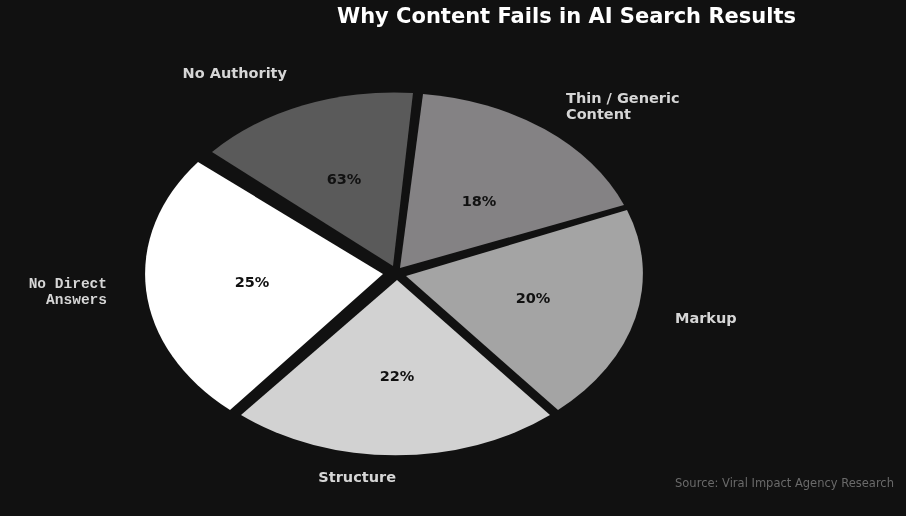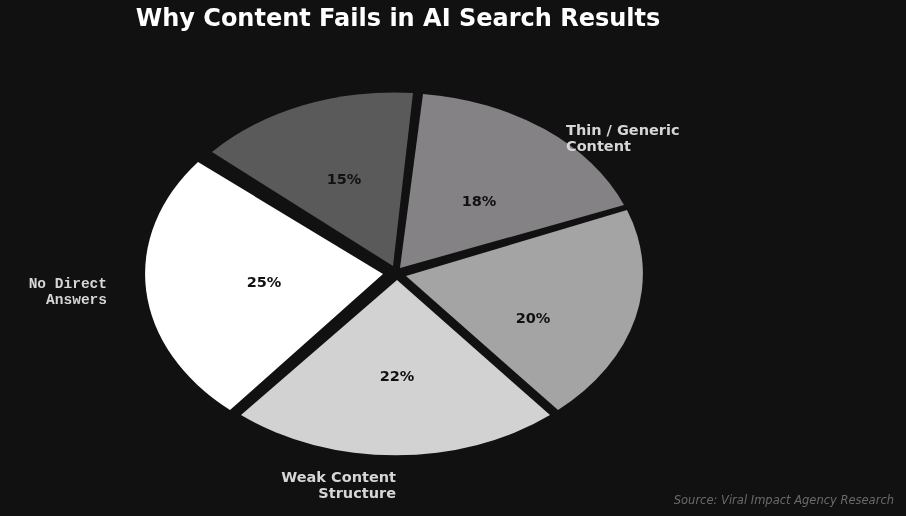--- a/index.html
+++ b/index.html
@@ -1,57 +1,58 @@
 <!DOCTYPE html>
 <html><head>
 <meta charset="utf-8">
 <style>
   html, body { margin:0; padding:0; background:#111111; }
   body { width:906px; height:516px; position:relative; overflow:hidden;
          font-family:"DejaVu Sans", sans-serif; }
-  .title { position:absolute; left:0; width:796px; top:4px; text-align:center;
-           color:#ffffff; font-weight:bold; font-size:24px; }
+  .title { position:absolute; left:0; width:796px; top:4px; text-align:right;
+           color:#ffffff; font-weight:bold; font-size:21px; }
   svg.pie { position:absolute; left:0; top:0; }
   .lbl { position:absolute; color:#d6d6d6; font-weight:bold; font-size:14.5px; line-height:16px; white-space:nowrap; }
   .lbl span { display:block; }
   .r { text-align:right; }
   .l { text-align:left; }
   .pct { position:absolute; color:#111; font-weight:bold; font-size:14.5px; transform:translate(-50%,-50%); }
-  .source { position:absolute; right:12px; bottom:9px; color:#6a6a6a; font-style:italic; font-size:11.5px;margin-top:48px; }
+  .source { position:absolute; right:12px; bottom:26px; color:#6a6a6a; font-size:11.5px;margin-top:48px; }
 </style>
 </head>
 <body>
 
 <div class="title">Why Content Fails in AI Search Results</div>
 
 <svg class="pie" width="906" height="516">
 
   <path fill="#5a5a5a" d="M393,266 L413,93 A245,180 0 0 0 212,152 Z"></path>
   <path fill="#848284" d="M400,268 L423,94 A245,180 0 0 1 624,205 Z"></path>
   <path fill="#a4a4a4" d="M406,276 L627,210 A245,180 0 0 1 558,410 Z"></path>
   <path fill="#d2d2d2" d="M397,280 L550,415 A245,180 0 0 1 241,415 Z"></path>
   <path fill="#ffffff" d="M383,274 L230,410 A245,180 0 0 1 198,162 Z"></path>
 </svg>
 
-<div class="pct" style="left:252px;top:282px;margin-left:12px;">25%</div>
+<div class="pct" style="left:252px;top:282px;">25%</div>
 <div class="pct" style="left:397px;top:376px;text-align:right;">22%</div>
-<div class="pct" style="left:533px;top:298px;margin-top:20px;">20%</div>
+<div class="pct" style="left:533px;top:298px;">20%</div>
 <div class="pct" style="left:479px;top:201px;">18%</div>
-<div class="pct" style="left:344px;top:179px;">15%</div>
+<div class="pct" style="left:344px;top:179px;">63%</div>
 
 <div class="lbl r" style="left:12px;top:276px;width:95px;font-family:Liberation Mono, monospace;">
   <span>No Direct</span>
   <span>Answers</span>
 </div>
 <div class="lbl r" style="left:250px;top:469px;width:146px;">
-  <span>Weak Content</span>
   <span>Structure</span>
 </div>
 <div class="lbl l" style="left:675px;top:310px;">
+  <span>Markup</span>
 </div>
-<div class="lbl l" style="left:566px;top:90px;margin-top:32px;">
+<div class="lbl l" style="left:566px;top:90px;">
   <span>Thin / Generic</span>
   <span>Content</span>
 </div>
 <div class="lbl r" style="left:148px;top:65px;width:139px;">
+  <span>No Authority</span>
 </div>
 
 <div class="source">Source: Viral Impact Agency Research</div>
 
 </body></html>

